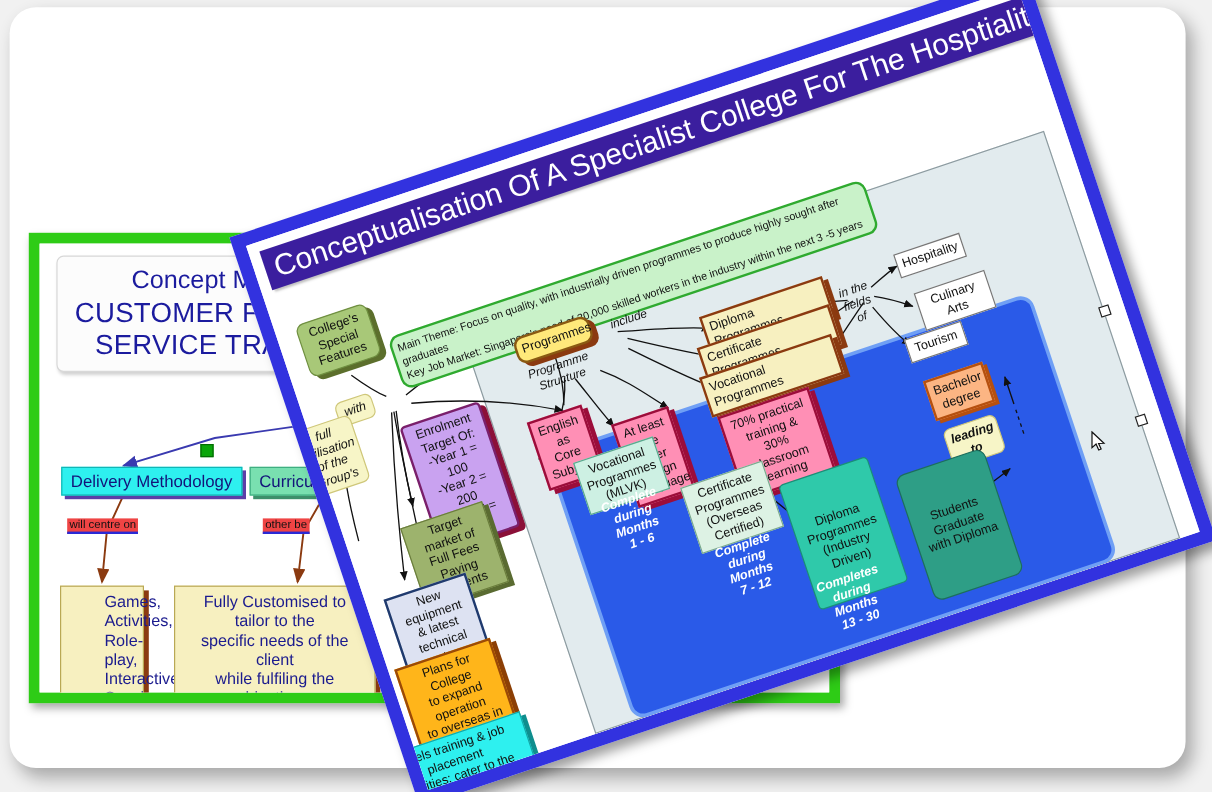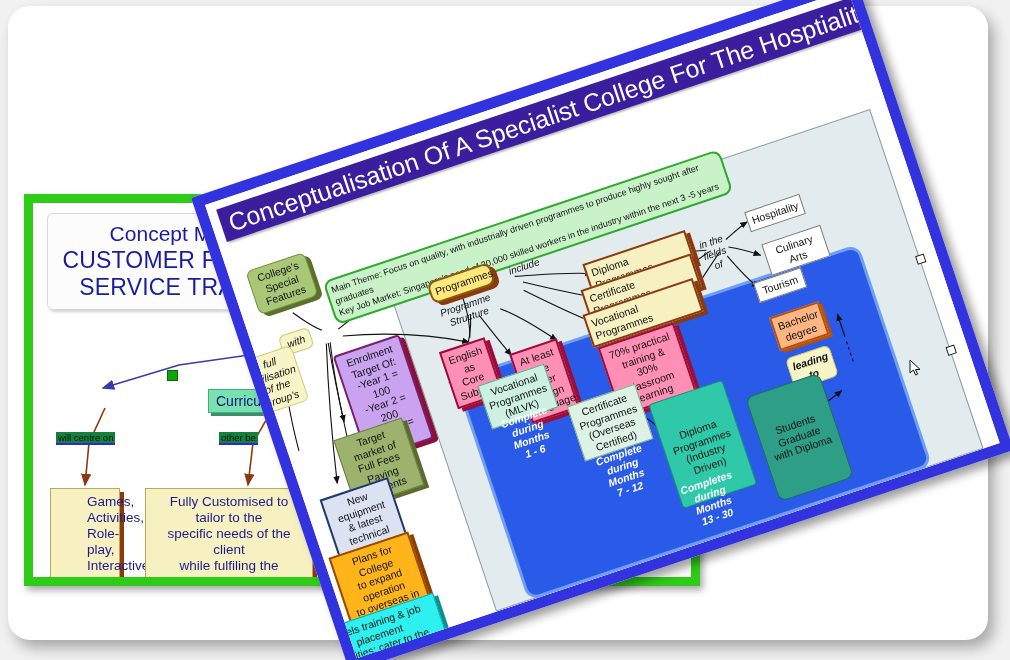--- a/index.html
+++ b/index.html
@@ -50,21 +50,21 @@
     background:#79e0b0;border:1px solid #3fae81;
     box-shadow:3px 3px 0 #3d8f6b;color:#13137a;
     padding:3px 7px;font-size:14px;white-space:nowrap;
   }
   .n-cream{
     background:#f7f0c0;border:1px solid #b9a855;
     box-shadow:4px 4px 0 #8b3a10;color:#1b1b8e;
     padding:5px 8px;font-size:13.5px;line-height:16px;
   }
   .linklbl{
-    position:absolute;background:#15803d;color:#111;
+    position:absolute;background:#ef4444;color:#111;
     font-size:9.5px;padding:0 2px;border-bottom:2px solid #2a2ad6;
     white-space:nowrap;
   }
   .rootbox{
     position:absolute;background:#eef5fb;border:1px solid #c5d4e2;border-radius:4px;
     color:#13137a;font-size:21px;padding:2px 10px;white-space:nowrap;
   }
   .greensq{position:absolute;width:9px;height:9px;background:#0aa60a;border:1px solid #046c04;}
 
   
@@ -164,20 +164,21 @@
           <path d="M72,205 L56,240 L52,282" fill="none" stroke="#8b3a10" stroke-width="1.6" marker-end="url(#gr)"></path>
 
           <path d="M240,205 L220,240 L215,282" fill="none" stroke="#8b3a10" stroke-width="1.6" marker-end="url(#gr)"></path>
 
           <path d="M388,243 L391,270" fill="none" stroke="#8b3a10" stroke-width="1.8" marker-end="url(#gr)"></path>
         </svg>
 
         <div class="rootbox" style="left:222px;top:128px;">F</div>
         <div class="greensq" style="left:134px;top:167px;"></div>
 
+        <div class="node n-cyan" style="left:18px;top:186px;">Delivery Methodology</div>
         <div class="node n-green" style="left:175px;top:186px;">Curriculum &amp; Content</div>
 
         <div class="linklbl" style="left:23px;top:229px;">will  centre on</div>
         <div class="linklbl" style="left:186px;top:229px;">other be</div>
         <div class="linklbl" style="left:355px;top:232px;">is designed</div>
 
         <div class="node n-cream" style="left:17px;top:285px;width:70px;white-space:pre-line;padding-left:36px;">Games,
 Activities,
 Role-play,
 Interactive

